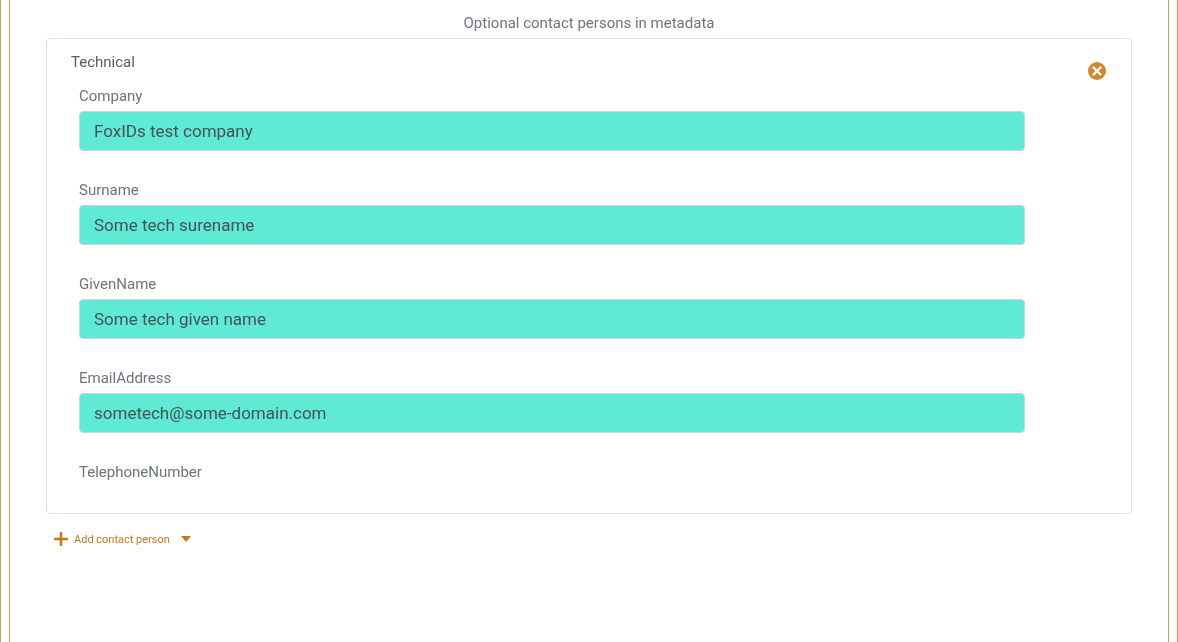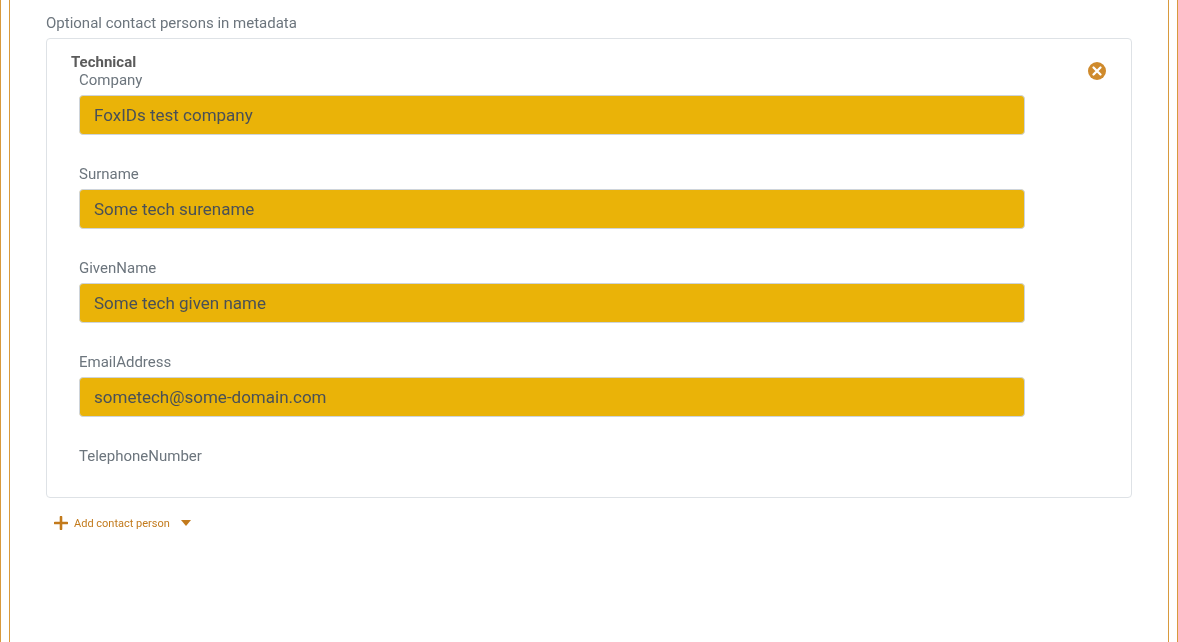--- a/index.html
+++ b/index.html
@@ -20,31 +20,33 @@
       border-left: 1px solid #d89a3e;
       border-right: 1px solid #d89a3e;
       height: 100%;
       padding: 0 36px;
     }
     .section-label {
       color: #6c757d;
       font-size: 15px;
       margin-bottom: 6px;
       padding-top: 14px;
+      text-align: center;
     }
     .panel {
       border: 1px solid #dee2e6;
       border-radius: 4px;
       padding: 14px 24px 26px 24px;
       position: relative;
     }
     .panel-header {
       color: #5b5b5b;
       font-size: 15px;
-      font-weight: 700;
+      font-weight: 400;
+      margin-bottom: 16px;
     }
     .close-btn {
       position: absolute;
       top: 22px;
       right: 24px;
       cursor: pointer;
       width: 20px;
       height: 20px;
     }
     .close-btn svg { width: 20px; height: 20px; display: block; }
@@ -55,21 +57,21 @@
       font-size: 15px;
       margin-bottom: 6px;
     }
     .form-input {
       width: 100%;
       padding: 9px 14px;
       font-size: 17px;
       color: #495057;
       border: 1px solid #ced4da;
       border-radius: 4px;
-      background: #eab308;
+      background: #5eead4;
       font-family: inherit;
     }
     .add-row {
       display: flex;
       align-items: center;
       gap: 6px;
       color: #c27a1c;
       font-size: 11px;
       margin-top: 18px;
       cursor: pointer;

